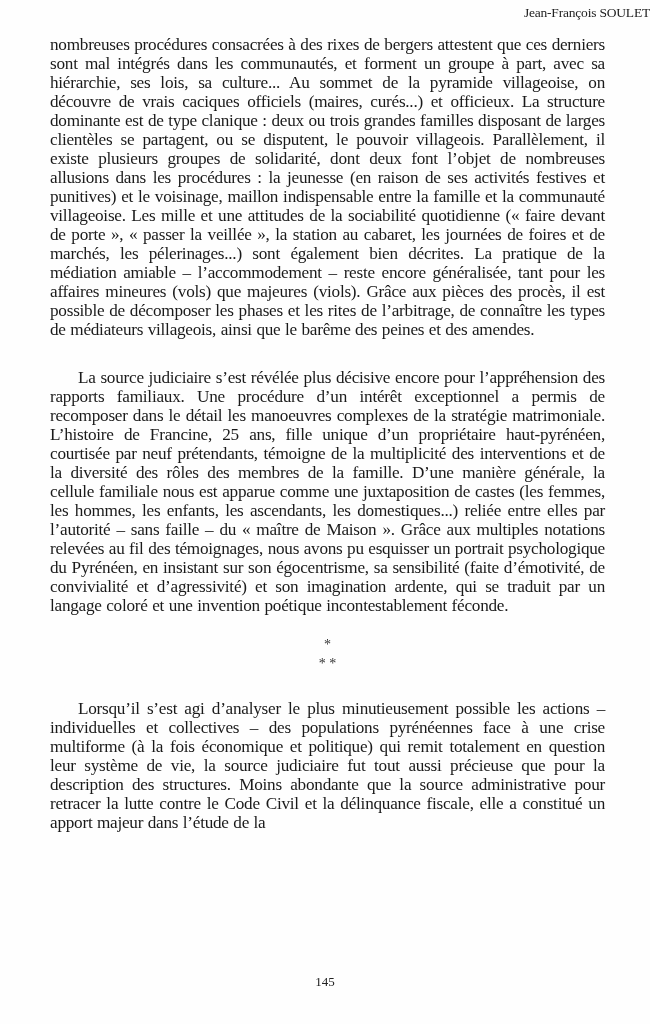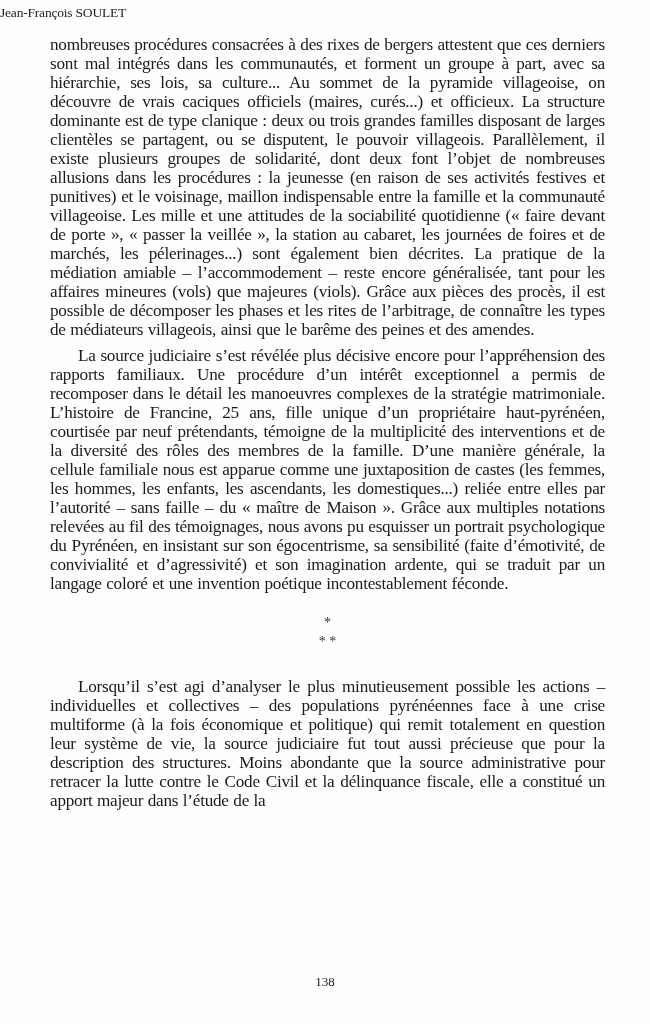--- a/index.html
+++ b/index.html
@@ -21,21 +21,21 @@
       top: 0;
       width: 650px;
       height: 1024px;
       background: #fefefe;
     }
     .running-head {
       position: absolute;
       top: 5px;
       left: 0;
       width: 650px;
-      text-align: left;
+      text-align: right;
       font-size: 13.5px;
       letter-spacing: -0.2px;
       color: #222;
     }
     .body-text {
       position: absolute;
       left: 50px;
       top: 35px;
       width: 555px;
     }
@@ -46,21 +46,21 @@
       text-align: justify;
       text-align-last: left;
       hyphens: manual;
       letter-spacing: -0.25px;
       word-spacing: 0.5px;
     }
     .para.indent {
       text-indent: 28px;
     }
     .para-1 { margin-bottom: 0; }
-    .para-2 { margin-top: 7px; }
+    .para-2 { margin-top: 29px; }
     .separator {
       text-align: center;
       font-size: 14px;
       line-height: 19px;
       margin-top: 20px;
       margin-bottom: 26px;
       color: #333;
     }
     .separator .sep-line { display: block; }
     .para-3 { margin-top: 17px; }
@@ -89,15 +89,15 @@
 
     <div class="separator">
       <span class="sep-line">*</span>
       <span class="sep-line">* *</span>
     </div>
 
     <p class="para indent para-3">Lorsqu’il s’est agi d’analyser le plus minutieusement possible les ac­tions – individuelles et collectives – des populations pyrénéennes face à une crise multiforme (à la fois économique et politique) qui remit tota­lement en question leur système de vie, la source judiciaire fut tout aussi précieuse que pour la description des structures. Moins abondante que la source administrative pour retracer la lutte contre le Code Civil et la délinquance fiscale, elle a constitué un apport majeur dans l’étude de la</p>
 
   </div>
 
-  <div class="page-number">138</div>
+  <div class="page-number">145</div>
 
 </div>
 
 </body></html>

